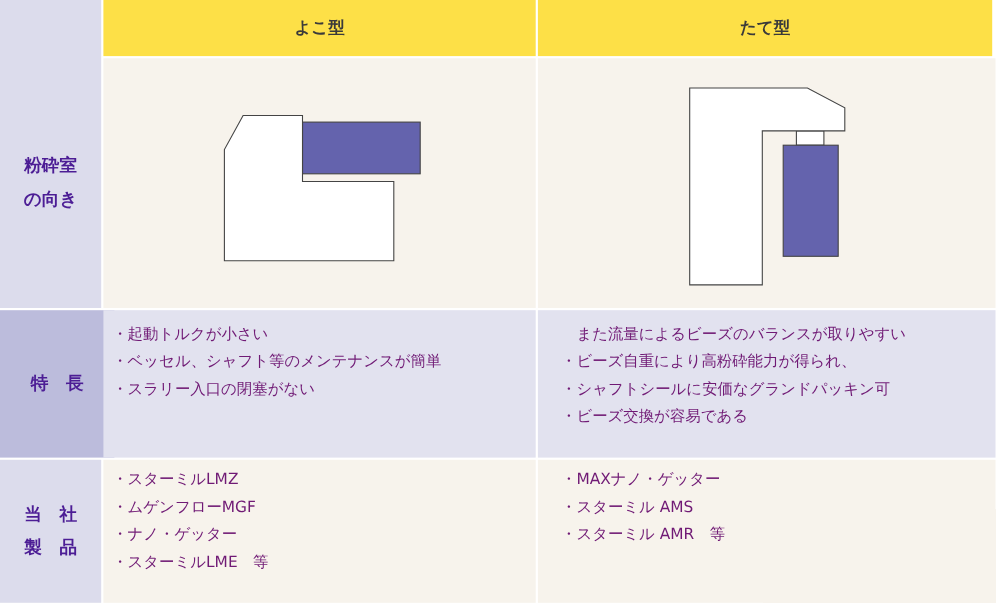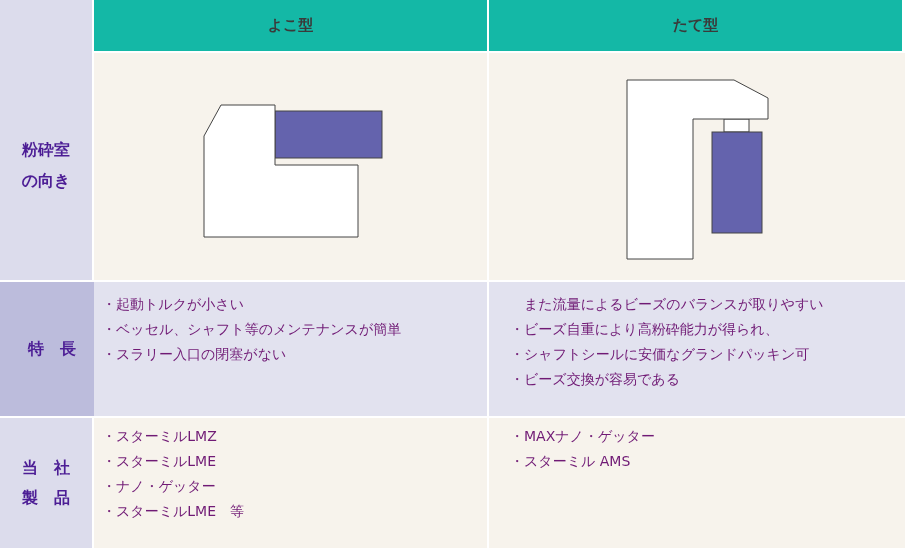--- a/index.html
+++ b/index.html
@@ -1,19 +1,19 @@
 <!DOCTYPE html>
 <html><head>
 <meta charset="utf-8">
 <style>
   html, body { margin: 0; padding: 0; background: #ffffff; }
   body { width: 905px; height: 548px; position: relative; overflow: hidden;
          font-family: "DejaVu Sans", "Liberation Sans", sans-serif; color: #3a3a3a; }
   .cell { position: absolute; box-sizing: border-box; }
-  .hdr { background: #14b8a6; display: flex; align-items: center; justify-content: center;
+  .hdr { background: #fde047; display: flex; align-items: center; justify-content: center;
          font-size: 15px; font-weight: bold; color: #3a3a3a; }
   .lbl-light { background: #dcdcec; }
   .lbl-dark { background: #bcbcdc; }
   .lbl { display: flex; align-items: center; justify-content: center; text-align: center;
          font-size: 16px; font-weight: bold; color: #4c1d95; line-height: 1.9; }
   .cream { background: #f7f3ec; }
   .lav { background: #e2e2ef; }
   ul { list-style: none; margin: 0; padding: 0; }
   li { font-size: 14px; line-height: 25px; color: #701a75; white-space: pre; }
   li .b { display: inline-block; width: 14px; }
@@ -74,23 +74,24 @@
 
 <div class="cell lbl lbl-light" style="left:0;top:418px;width:92px;height:130px;">
   <div>
     <div>当　社</div>
     <div>製　品</div>
   </div>
 </div>
 <div class="cell cream" style="left:94px;top:418px;width:393px;height:130px;padding:6px 0 0 8px;">
   <ul>
     <li><span class="b">・</span><span>スターミルLMZ</span></li>
-    <li><span class="b">・</span><span>スターミルLME</span></li>
+    <li><span class="b">・</span><span>ムゲンフローMGF</span></li>
     <li><span class="b">・</span><span>ナノ・ゲッター</span></li>
     <li><span class="b">・</span><span>スターミルLME　等</span></li>
   </ul>
 </div>
 <div class="cell cream" style="left:489px;top:418px;width:416px;height:130px;padding:6px 0 0 21px;">
   <ul>
     <li><span class="b">・</span><span>MAXナノ・ゲッター</span></li>
     <li><span class="b">・</span><span>スターミル AMS</span></li>
+    <li><span class="b">・</span><span>スターミル AMR　等</span></li>
   </ul>
 </div>
 
 </body></html>

